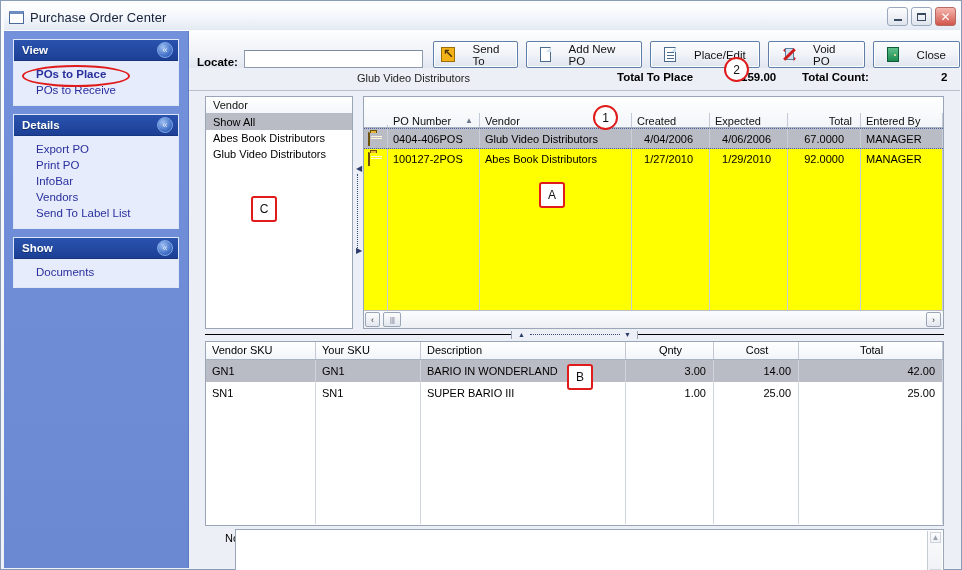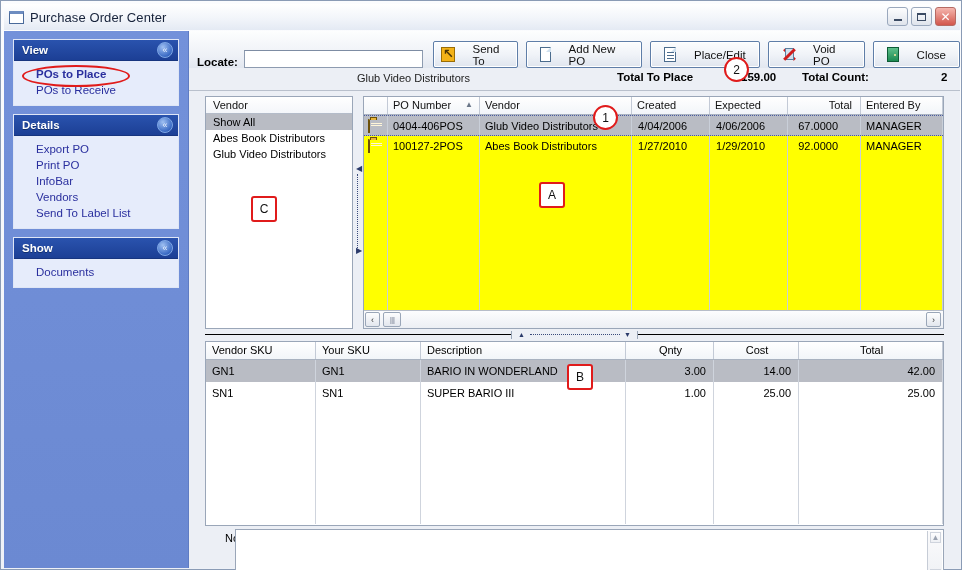--- a/index.html
+++ b/index.html
@@ -196,38 +196,39 @@
   .splitter .ar-up{position:absolute;left:1px;top:68px;font-size:8px;color:#2a3a6a;}
   .splitter .ar-dn{position:absolute;left:1px;top:150px;font-size:8px;color:#2a3a6a;}
 
   
   .pogrid{
     position:absolute;left:174px;top:65px;width:581px;height:233px;
     border:1px solid #9aa6b8;box-sizing:border-box;background:#fff;
     overflow:hidden;
   }
   .gh{
-    display:flex;height:18px;box-sizing:border-box;
+    display:flex;height:31px;box-sizing:border-box;
     background:linear-gradient(#ffffff,#f2f5f9);
     border-bottom:1px solid #a9b2c0;
+    align-items:flex-end;
   }
   .gh .gc{
     box-sizing:border-box;border-right:1px solid #c3cad6;
     font-size:11px;padding:2px 4px 0 5px;position:relative;color:#111;
     white-space:nowrap;overflow:hidden;
   }
   .gh .gc .sortarrow{position:absolute;right:6px;top:3px;font-size:8px;color:#6b7789;}
   .grow{display:flex;height:21px;box-sizing:border-box;font-size:11px;}
   .grow.r0{background:#b9bcc4;border-top:1px dotted #4a5ca0;border-bottom:1px dotted #4a5ca0;}
   .grow.r1{background:#ffff00;}
   .grow .gc{
     box-sizing:border-box;border-right:1px solid #c9cfd9;
     padding:4px 5px 0 5px;white-space:nowrap;overflow:hidden;color:#000;
   }
-  .grow .gc.num{text-align:right;padding-right:22px;}
+  .grow .gc.num{text-align:right;padding-right:16px;}
   .gfill{background:#ffff00;height:172px;display:flex;}
   .gfill .gc{box-sizing:border-box;border-right:1px solid #c9cfd9;height:100%;}
   .folder{
     width:15px;height:11px;background:#e8b63a;border:1px solid #6d5108;
     box-sizing:border-box;position:relative;border-radius:1px 3px 1px 1px;
     margin-top:1px;
   }
   .folder:before{
     content:"";position:absolute;left:1px;top:-3px;width:7px;height:3px;
     background:#e8b63a;border:1px solid #6d5108;border-bottom:none;box-sizing:border-box;

